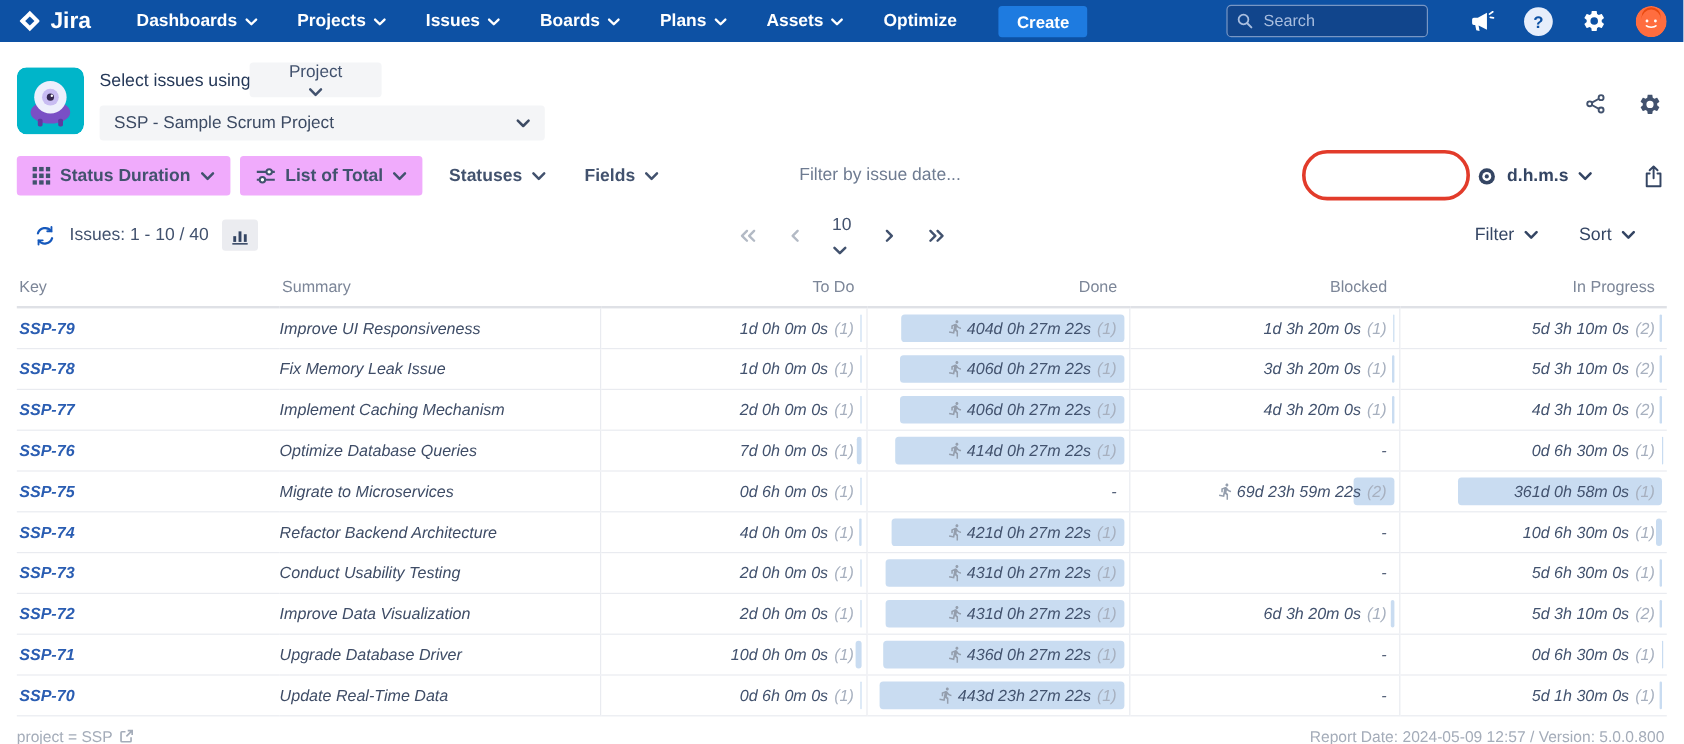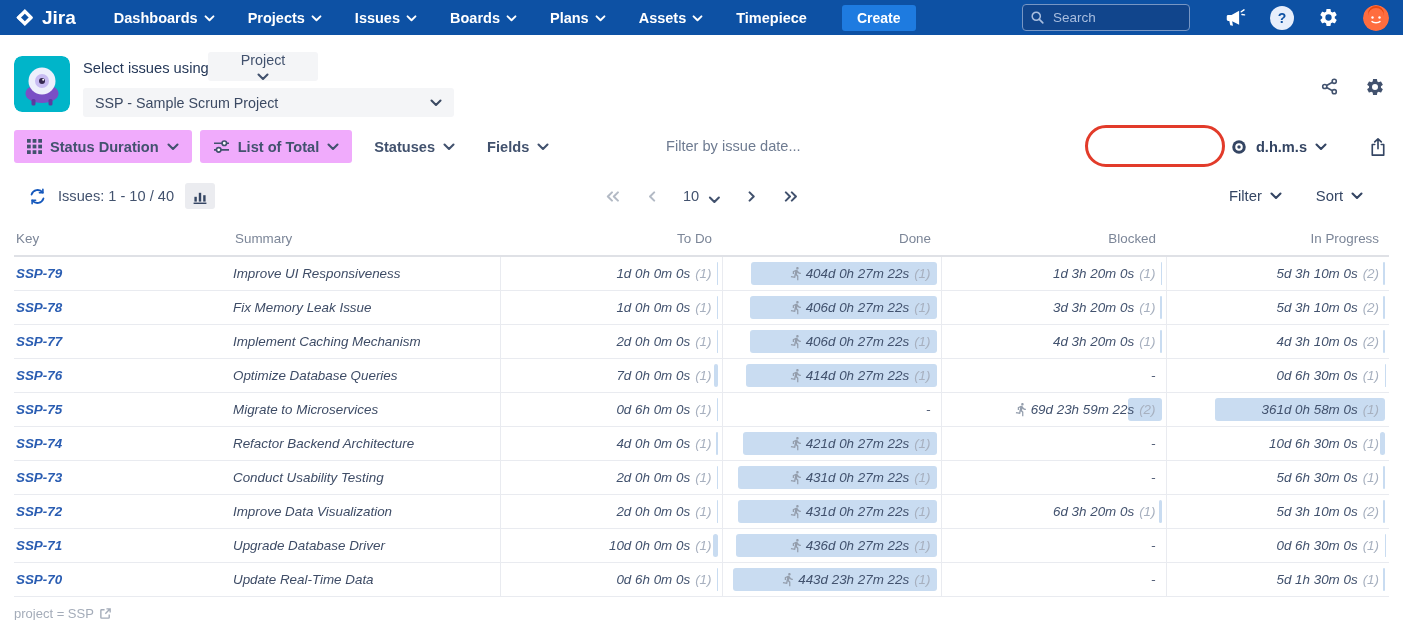--- a/index.html
+++ b/index.html
@@ -49,21 +49,21 @@
      border:3px solid #e23b2a; border-radius:22px; pointer-events:none; z-index:3; }
 
   
   .pager { position:relative; height:56px; display:flex; align-items:center; padding:0 28px; }
   .pager-left { display:flex; align-items:center; gap:11px; }
   .issues-label { font-size:14.6px; color:#42526e; }
   .chart-btn { background:#ebecf0; border-radius:3px; width:30px; height:26px; display:flex; align-items:center; justify-content:center; }
   .pager-center { position:absolute; left:50%; transform:translateX(-50%); display:flex; align-items:center; gap:27px; }
   .pg { color:#42526e; display:flex; align-items:center; }
   .pg.disabled { color:#b3bac5; }
-  .pg-size { display:flex; align-items:flex-end; gap:9px; font-size:14.6px; color:#42526e; }
+  .pg-size { display:flex; align-items:flex-start; gap:9px; font-size:14.6px; color:#42526e;flex-direction:column; }
   .pager-right { margin-left:auto; display:flex; align-items:center; gap:34px; padding-right:12px; }
   .pager-right button { display:flex; align-items:center; gap:8px; font-size:14.8px; color:#344563; }
 
   
   .tablewrap { margin:0 14px; }
   table { border-collapse:collapse; table-layout:fixed; width:1375px; font-size:13.4px; }
   thead th { height:32px; font-weight:400; color:#7c8698; text-align:left; vertical-align:middle;
      border-bottom:2px solid #dfe1e6; padding:0 10px 2px 2px; }
   thead th.num { text-align:right; }
   tbody td { height:33px; border-bottom:1px solid #e9ebf0; vertical-align:middle; padding:0;font-style:italic; }
@@ -128,21 +128,21 @@
           <path d="M1.5 1.5 6 6l4.5-4.5" stroke="#fff" stroke-width="2.2" fill="none" stroke-linecap="round" stroke-linejoin="round"></path>
         </svg>
       </a>
       <a class="nav-item">
         <span>Assets</span>
         <svg class="chev" width="11" height="7" viewBox="0 0 12 8">
           <path d="M1.5 1.5 6 6l4.5-4.5" stroke="#fff" stroke-width="2.2" fill="none" stroke-linecap="round" stroke-linejoin="round"></path>
         </svg>
       </a>
       <a class="nav-item">
-        <span>Timepiece</span>
+        <span>Optimize</span>
       </a>
     </div>
   <button class="create-btn">Create</button>
   <div class="nav-search">
     <svg class="mag" width="15" height="15" viewBox="0 0 24 24">
       <circle cx="10" cy="10" r="6.5" fill="none" stroke="#a9bedf" stroke-width="2.4"></circle>
       <path d="M15 15l5.5 5.5" stroke="#a9bedf" stroke-width="2.6" stroke-linecap="round"></path>
     </svg>
     <input type="text" placeholder="Search" style="">
   </div>
@@ -667,13 +667,14 @@
 </div>
 
 <div class="footer">
   <span class="left">
     <span>project = SSP</span>
     <svg width="13" height="13" viewBox="0 0 14 14" fill="none" stroke="#a4acb9" stroke-width="1.5">
       <path d="M6 3H2.8A.8.8 0 0 0 2 3.8v7.4a.8.8 0 0 0 .8.8h7.4a.8.8 0 0 0 .8-.8V8"></path>
       <path d="M8 2h4v4M12 2 6.8 7.2"></path>
     </svg>
   </span>
+  <span>Report Date: 2024-05-09 12:57 / Version: 5.0.0.800</span>
 </div>
 
 </body></html>

